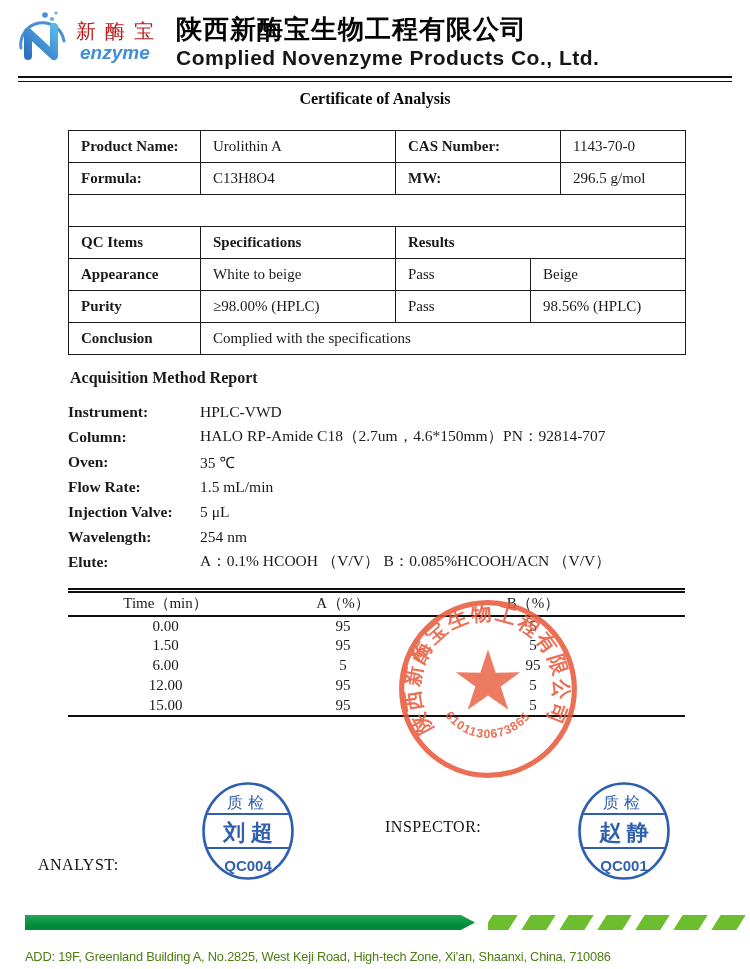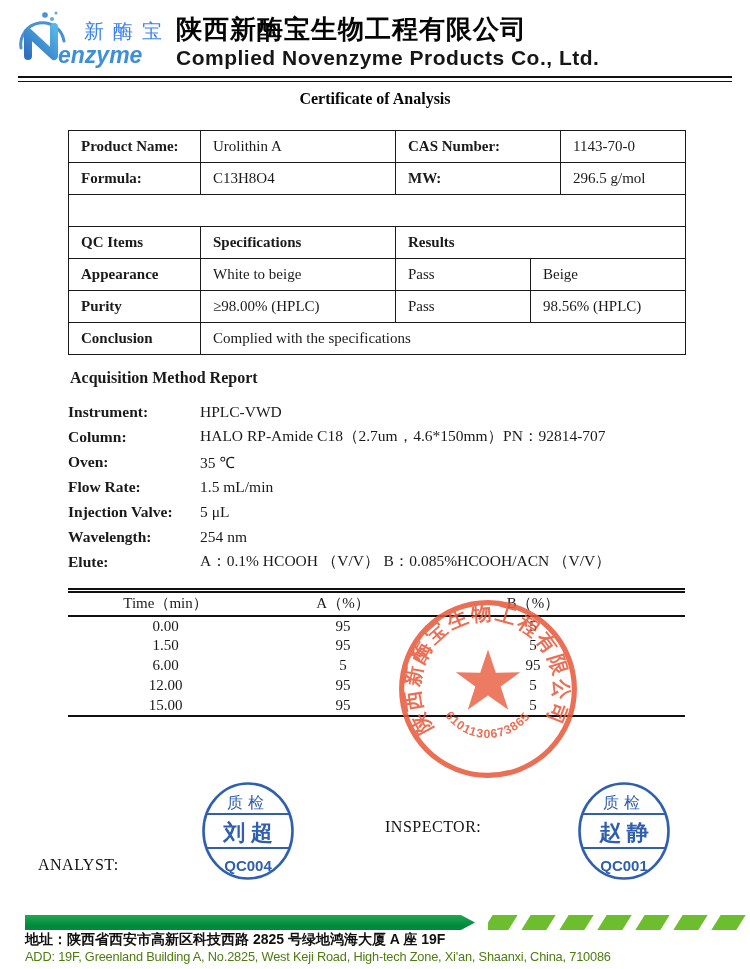--- a/index.html
+++ b/index.html
@@ -3,24 +3,24 @@
 <meta charset="utf-8">
 <style>
   html,body{margin:0;padding:0;background:#ffffff;}
   .page{
     position:relative;width:750px;height:969px;background:#ffffff;overflow:hidden;
     font-family:"Liberation Serif", serif;color:#1a1a1a;
   }
   
   .logo{position:absolute;left:14px;top:6px;width:160px;height:66px;}
   .logo svg{position:absolute;left:0;top:2px;}
-  .logo-cn{position:absolute;left:70px;top:12px;font-family:"Liberation Sans",sans-serif;
-    font-size:20px;letter-spacing:9px;color:#3b82f6;font-weight:500;white-space:nowrap;}
-  .logo-en{position:absolute;left:44px;top:36px;font-family:"Liberation Sans",sans-serif;
-    font-style:italic;font-weight:bold;font-size:23px;color:#3e8ed8;}
+  .logo-cn{position:absolute;left:62px;top:12px;font-family:"Liberation Sans",sans-serif;
+    font-size:20px;letter-spacing:9px;color:#b91c1c;font-weight:500;white-space:nowrap;}
+  .logo-en{position:absolute;left:66px;top:36px;font-family:"Liberation Sans",sans-serif;
+    font-style:italic;font-weight:bold;font-size:19px;color:#3e8ed8;}
   .company-cn{position:absolute;left:176px;top:12px;font-size:26px;font-weight:bold;letter-spacing:1px;color:#050505;}
   .company-en{position:absolute;left:176px;top:46px;font-family:"Liberation Sans",sans-serif;
     font-size:21px;font-weight:bold;color:#161616;letter-spacing:.5px;}
   .header-rule{position:absolute;left:18px;right:18px;top:76px;height:3px;
     border-top:2.5px solid #101010;border-bottom:1.2px solid #101010;}
   .doc-title{position:absolute;left:0;right:0;top:90px;text-align:center;
     font-size:16px;font-weight:bold;color:#050505;}
   
   table.main{position:absolute;left:68px;top:130px;width:617px;border-collapse:collapse;
     font-size:15px;table-layout:fixed;}
@@ -258,16 +258,15 @@
   <div class="footer-bar-solid"></div>
   <div class="footer-stripes">
     <div></div>
     <div></div>
     <div></div>
     <div></div>
     <div></div>
     <div></div>
     <div></div>
   </div>
-  <div class="addr-cn">地址：陕西省西安市高新区科技西路 2825 号绿地鸿海大厦 A 座 19F</div>
   <div class="addr-en">ADD: 19F, Greenland Building A, No.2825, West Keji Road, High-tech Zone, Xi'an, Shaanxi, China, 710086</div>
 
 </div>
 
 </body></html>

